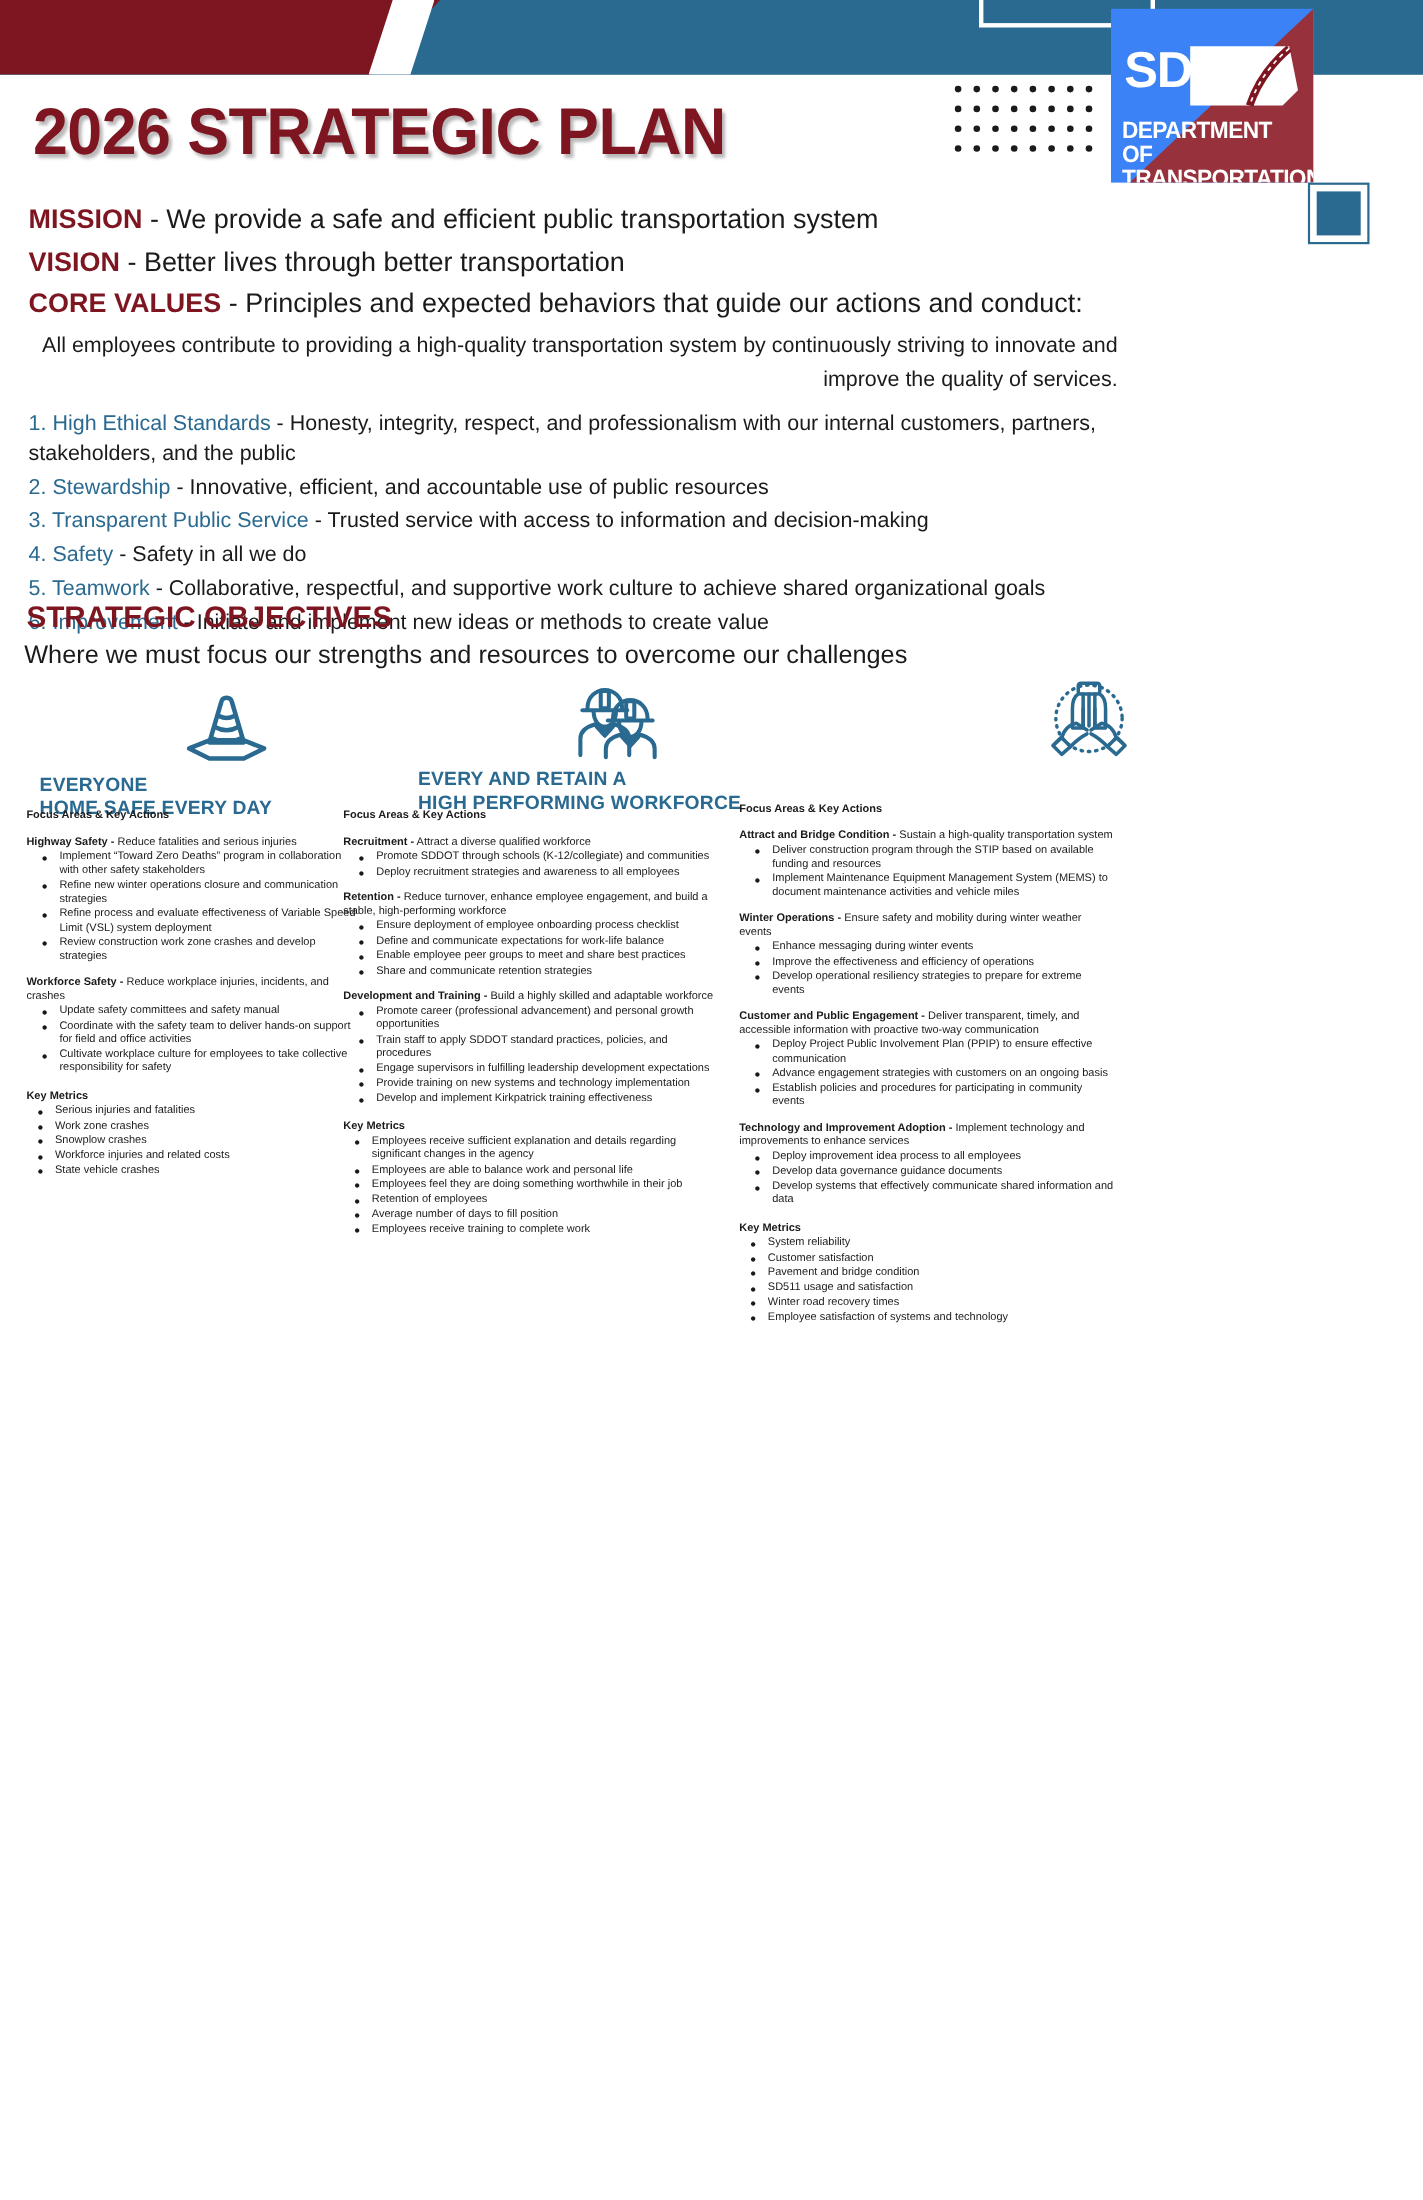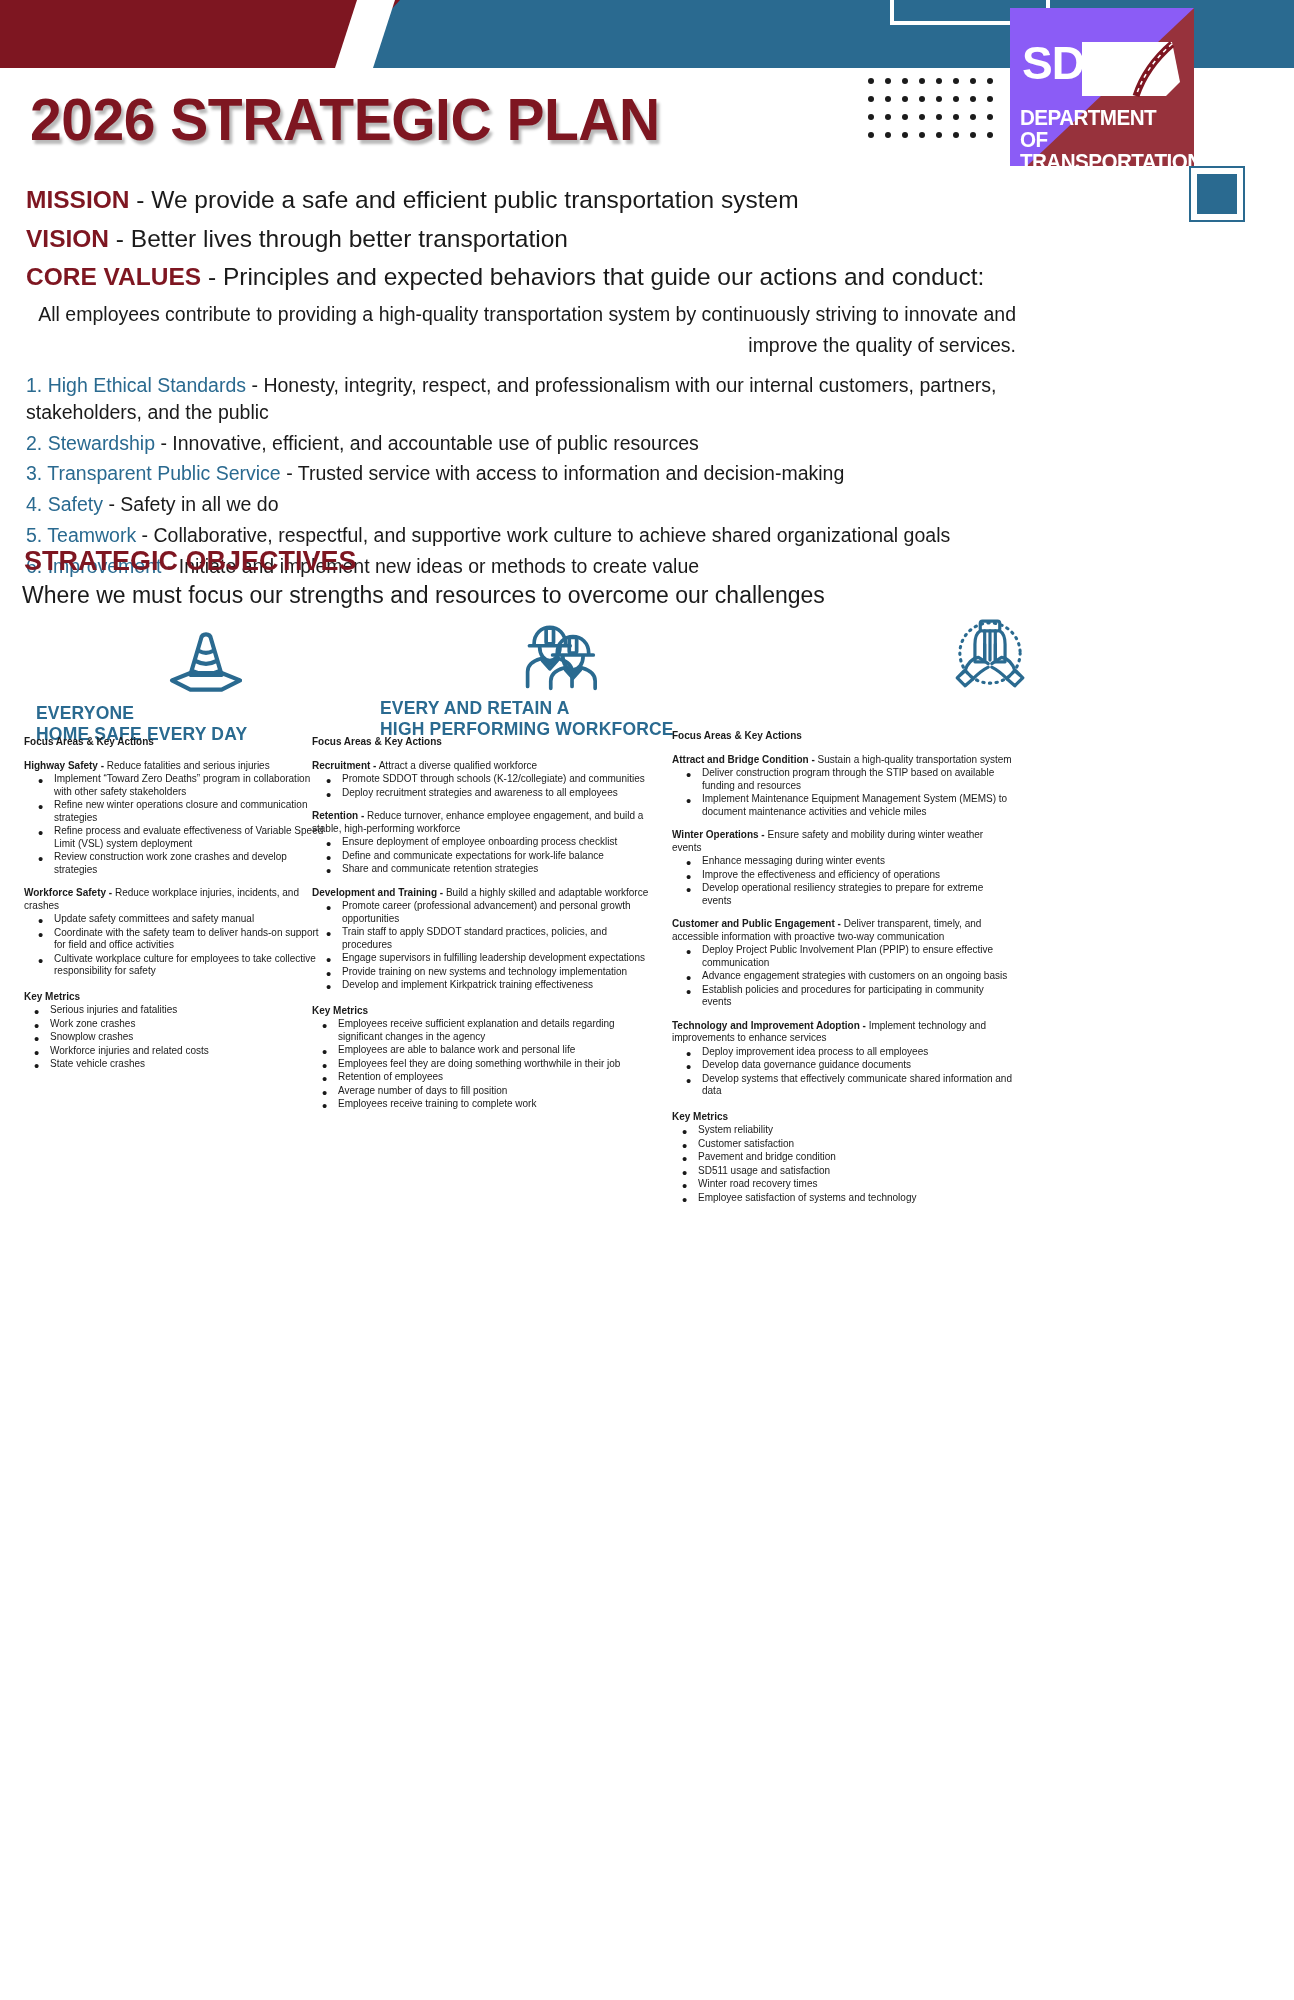--- a/index.html
+++ b/index.html
@@ -34,21 +34,21 @@
     border:4px solid #ffffff; background:transparent;
   }
 
   
   .dots { position:absolute; top:78px; left:868px; width:140px; height:68px; }
   .dots .dot { position:absolute; width:6px; height:6px; border-radius:50%; background:#1b1b1b; }
 
   
   .logo {
     position:absolute; top:8px; left:1010px; width:184px; height:158px;
-    background:#8b5cf6; overflow:hidden;
+    background:#3b82f6; overflow:hidden;
   }
   .logo-sheen {
     position:absolute; top:0; left:0; width:184px; height:174px;
     background:#97323c;
     clip-path: polygon(100% 0, 100% 100%, 0 100%);
   }
   .logo-sd {
     position:absolute; top:32px; left:12px;
     font-family:"Liberation Sans", sans-serif;
     font-weight:bold; font-size:46px; color:#fff; letter-spacing:-1px;
@@ -330,20 +330,21 @@
         <ul>
           <li>Promote SDDOT through schools (K-12/collegiate) and communities</li>
           <li>Deploy recruitment strategies and awareness to all employees</li>
         </ul>
       </div>
       <div class="area">
         <p class="area-desc"><b>Retention -</b><span> Reduce turnover, enhance employee engagement, and build a stable, high-performing workforce</span></p>
         <ul>
           <li>Ensure deployment of employee onboarding process checklist</li>
           <li>Define and communicate expectations for work-life balance</li>
+          <li>Enable employee peer groups to meet and share best practices</li>
           <li>Share and communicate retention strategies</li>
         </ul>
       </div>
       <div class="area">
         <p class="area-desc"><b>Development and Training -</b><span> Build a highly skilled and adaptable workforce</span></p>
         <ul>
           <li>Promote career (professional advancement) and personal growth opportunities</li>
           <li>Train staff to apply SDDOT standard practices, policies, and procedures</li>
           <li>Engage supervisors in fulfilling leadership development expectations</li>
           <li>Provide training on new systems and technology implementation</li>

